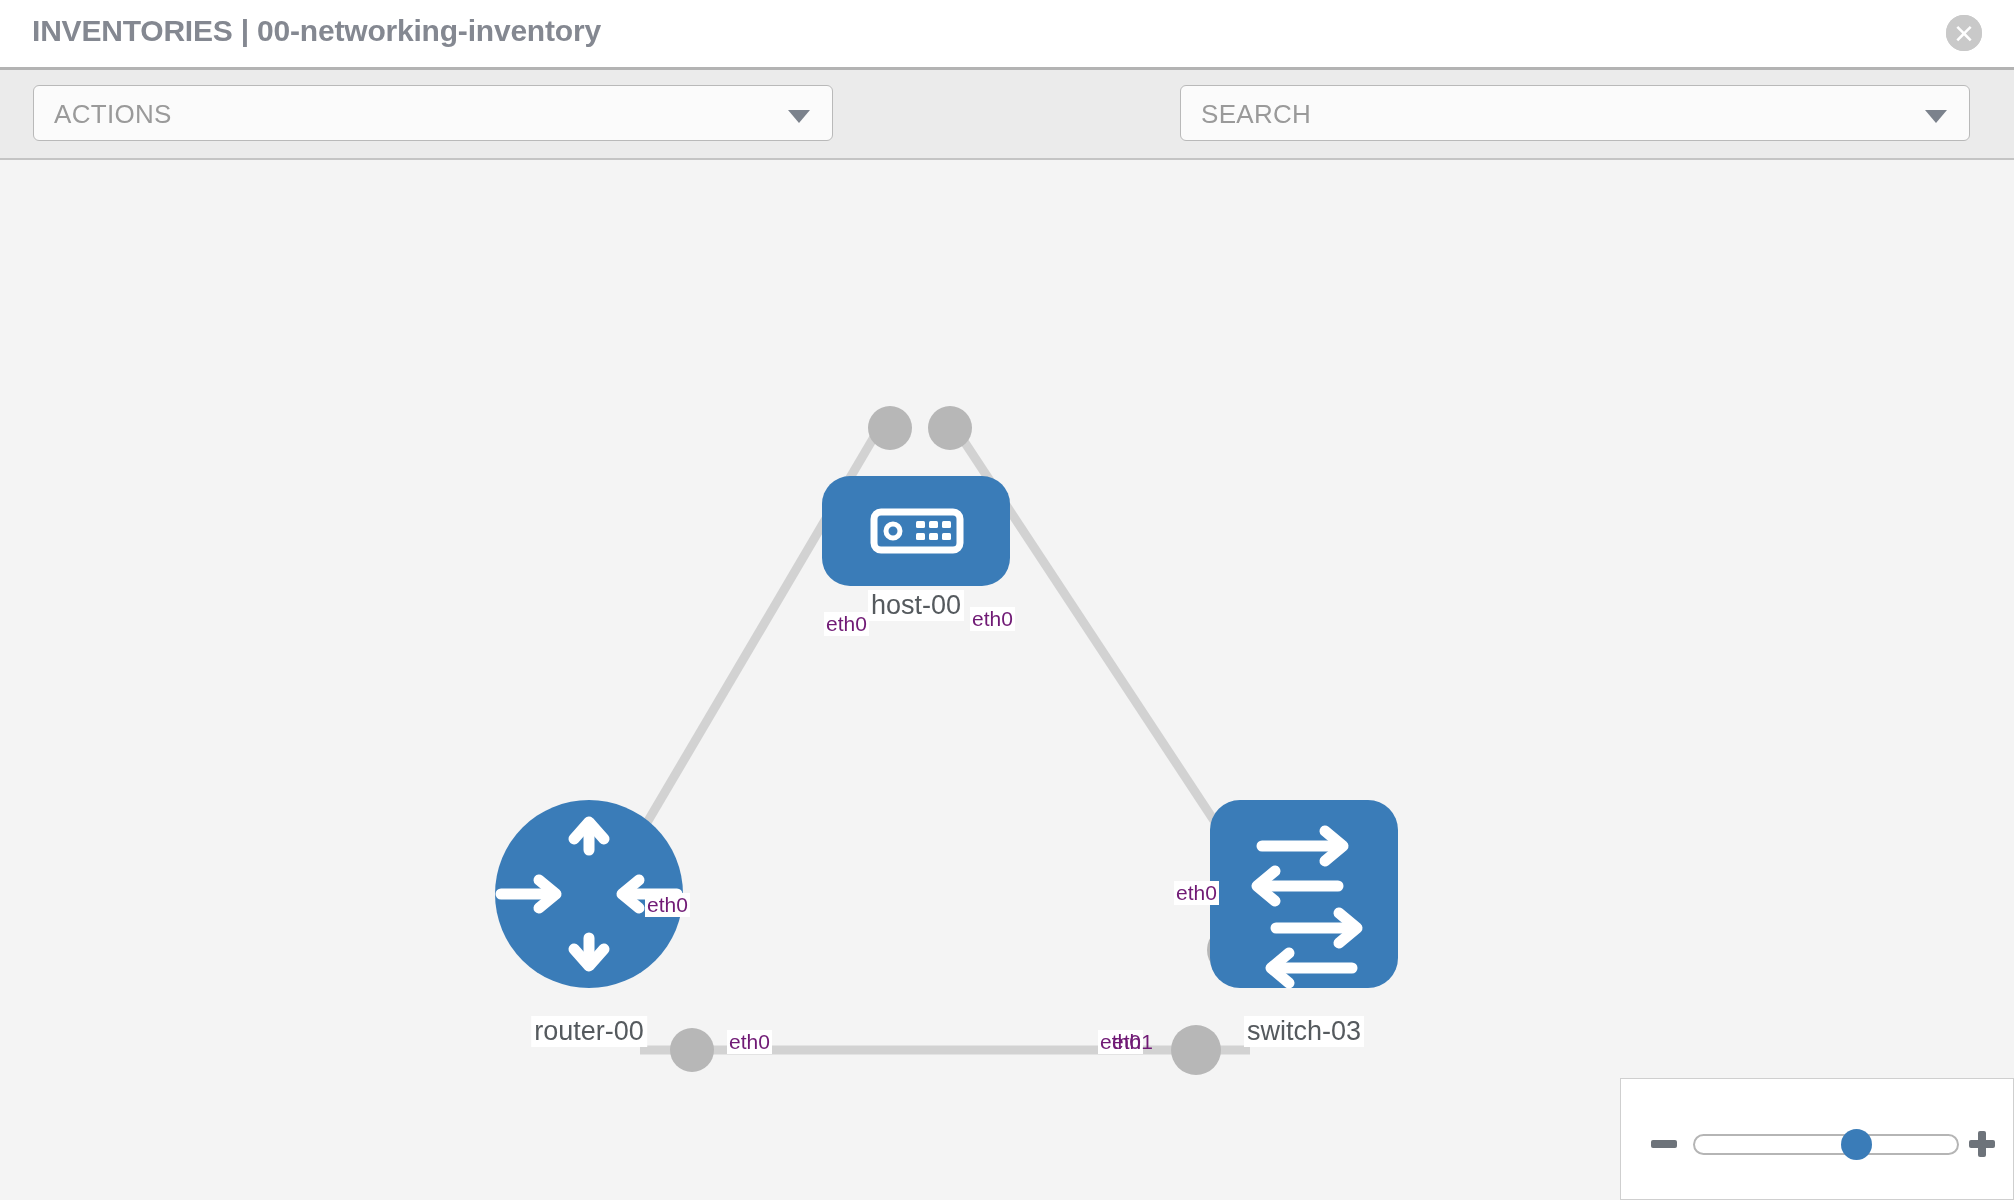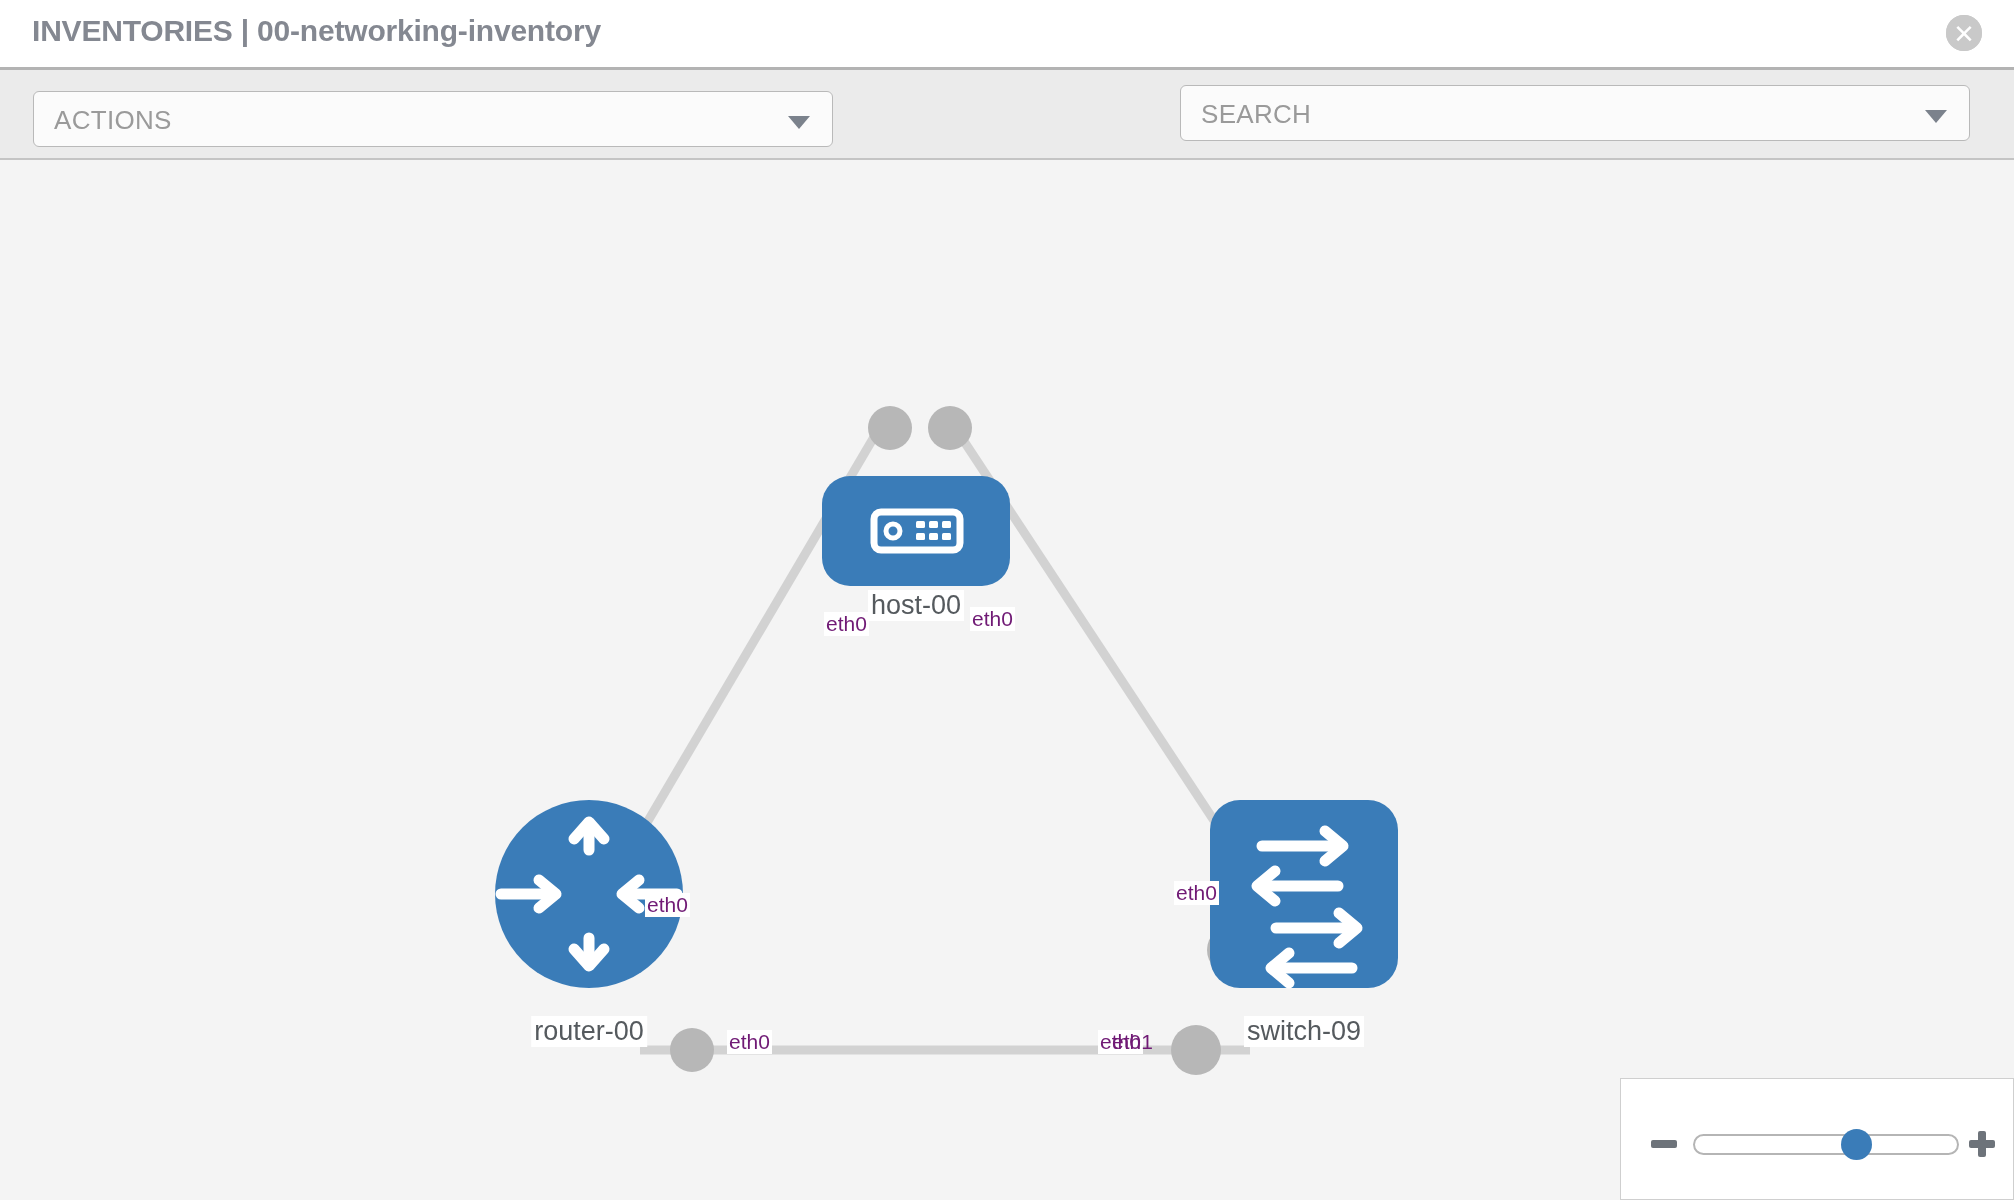--- a/index.html
+++ b/index.html
@@ -59,21 +59,21 @@
     left: 0; top: 70px;
     width: 2014px;
     height: 88px;
     background: #ebebeb;
     box-sizing: border-box;
   }
 
   .actions-select {
     position: absolute;
     left: 33px;
-    top: 21px;
+    top: 15px;
     width: 800px;
     height: 56px;
     background: #fbfbfb;
     border: 1px solid #b9b9b9;
     border-radius: 6px;
     box-sizing: border-box;
     cursor: pointer;
   }
   .actions-select .label {
     position: absolute;
@@ -339,21 +339,21 @@
           <line x1="1352" y1="808" x2="1274" y2="808"></line>
           <polyline points="1289,793 1271,808 1289,823"></polyline>
         </g>
       </g>
     </svg>
 
     <div class="node-label" style="left:916px; top:430px;">host-00</div>
 
     <div class="node-label" style="left:589px; top:856px;">router-00</div>
 
-    <div class="node-label" style="left:1304px; top:856px;">switch-09</div>
+    <div class="node-label" style="left:1304px; top:856px;">switch-03</div>
 
     <div class="edge-label" style="left:824px; top:452px;">eth0</div>
 
     <div class="edge-label" style="left:970px; top:447px;">eth0</div>
 
     <div class="edge-label" style="left:645px; top:733px;">eth0</div>
 
     <div class="edge-label" style="left:1174px; top:721px;">eth0</div>
 
     <div class="edge-label" style="left:727px; top:870px;">eth0</div>

